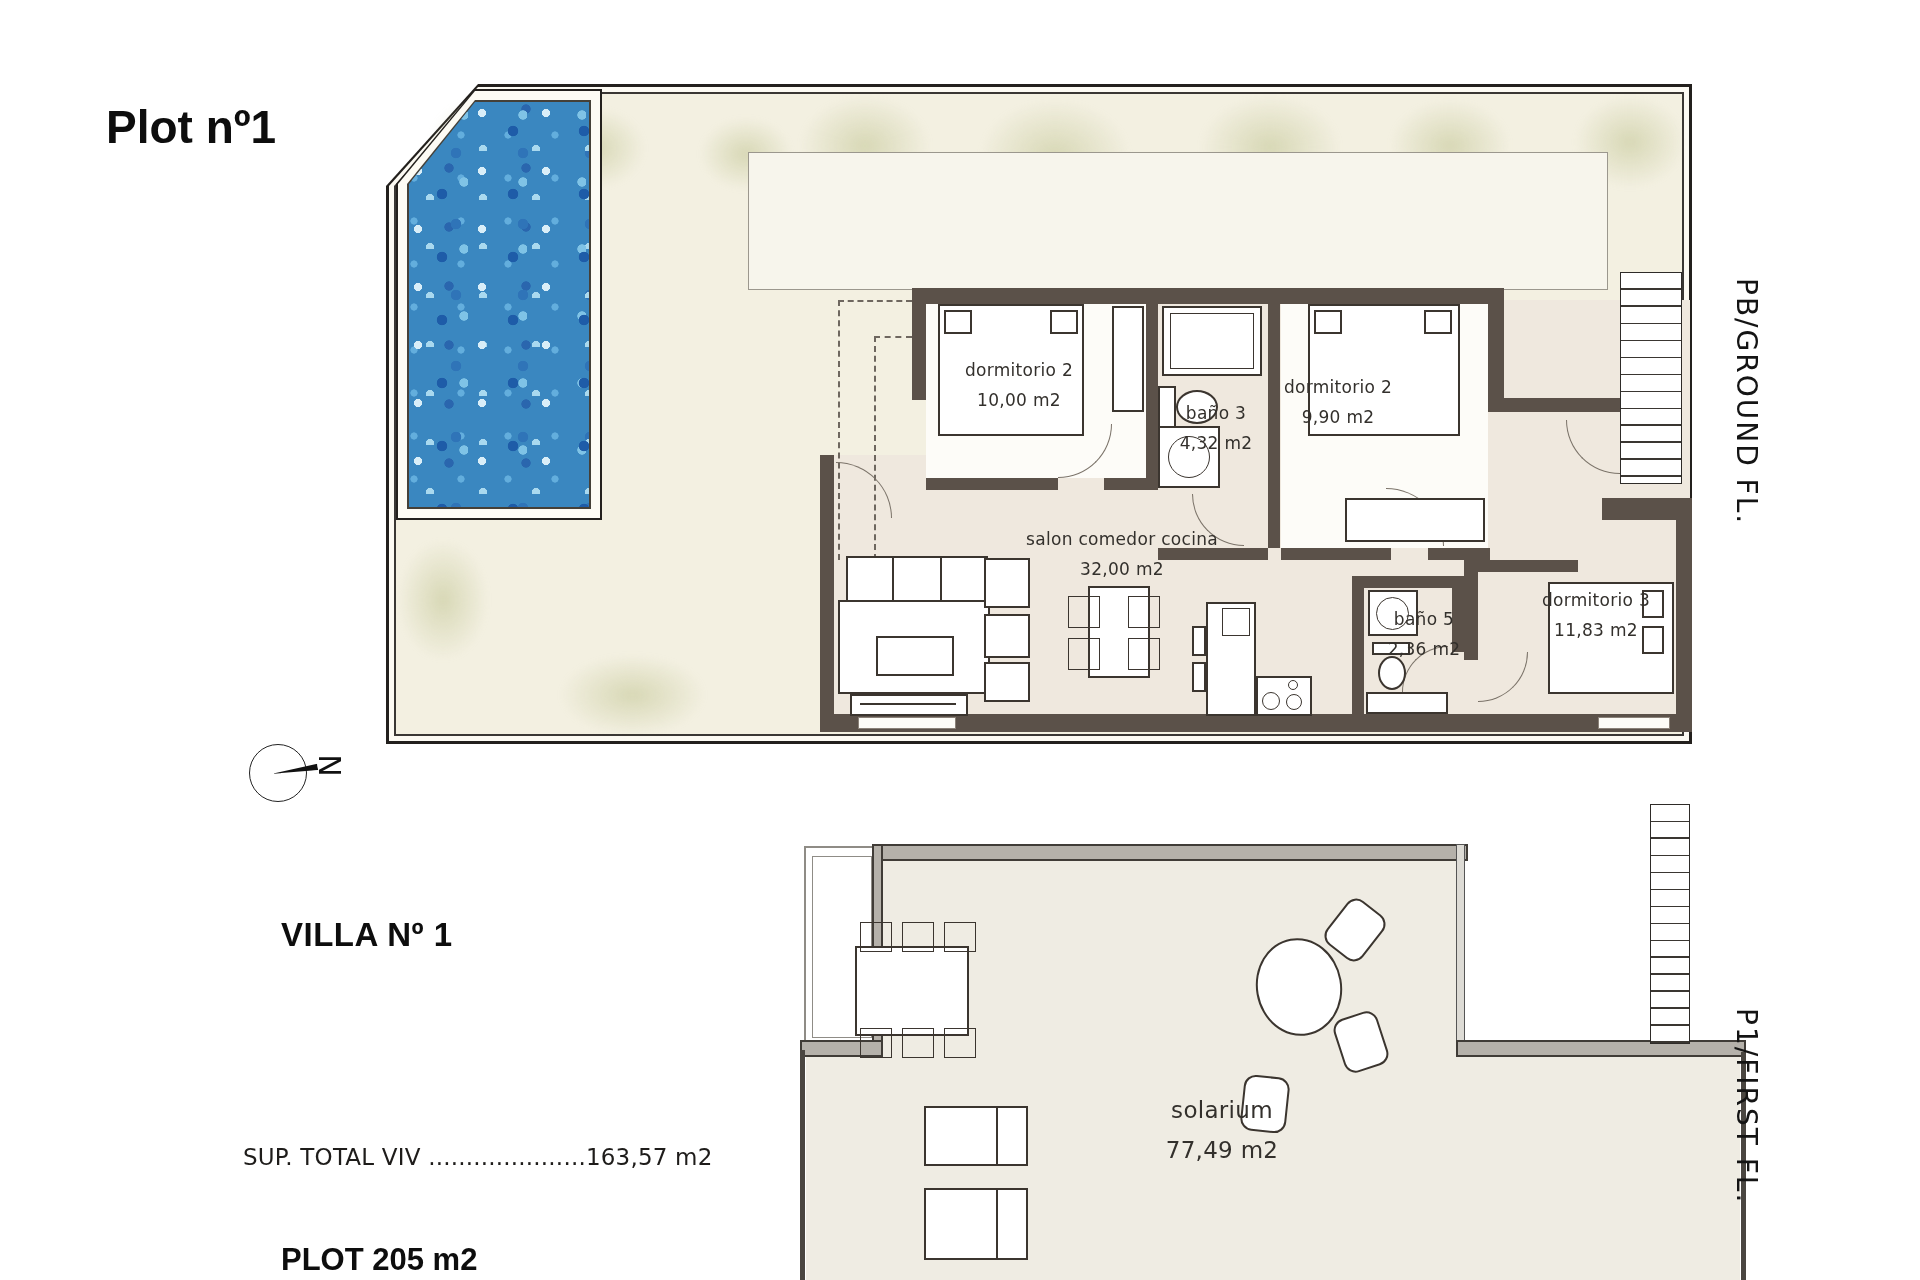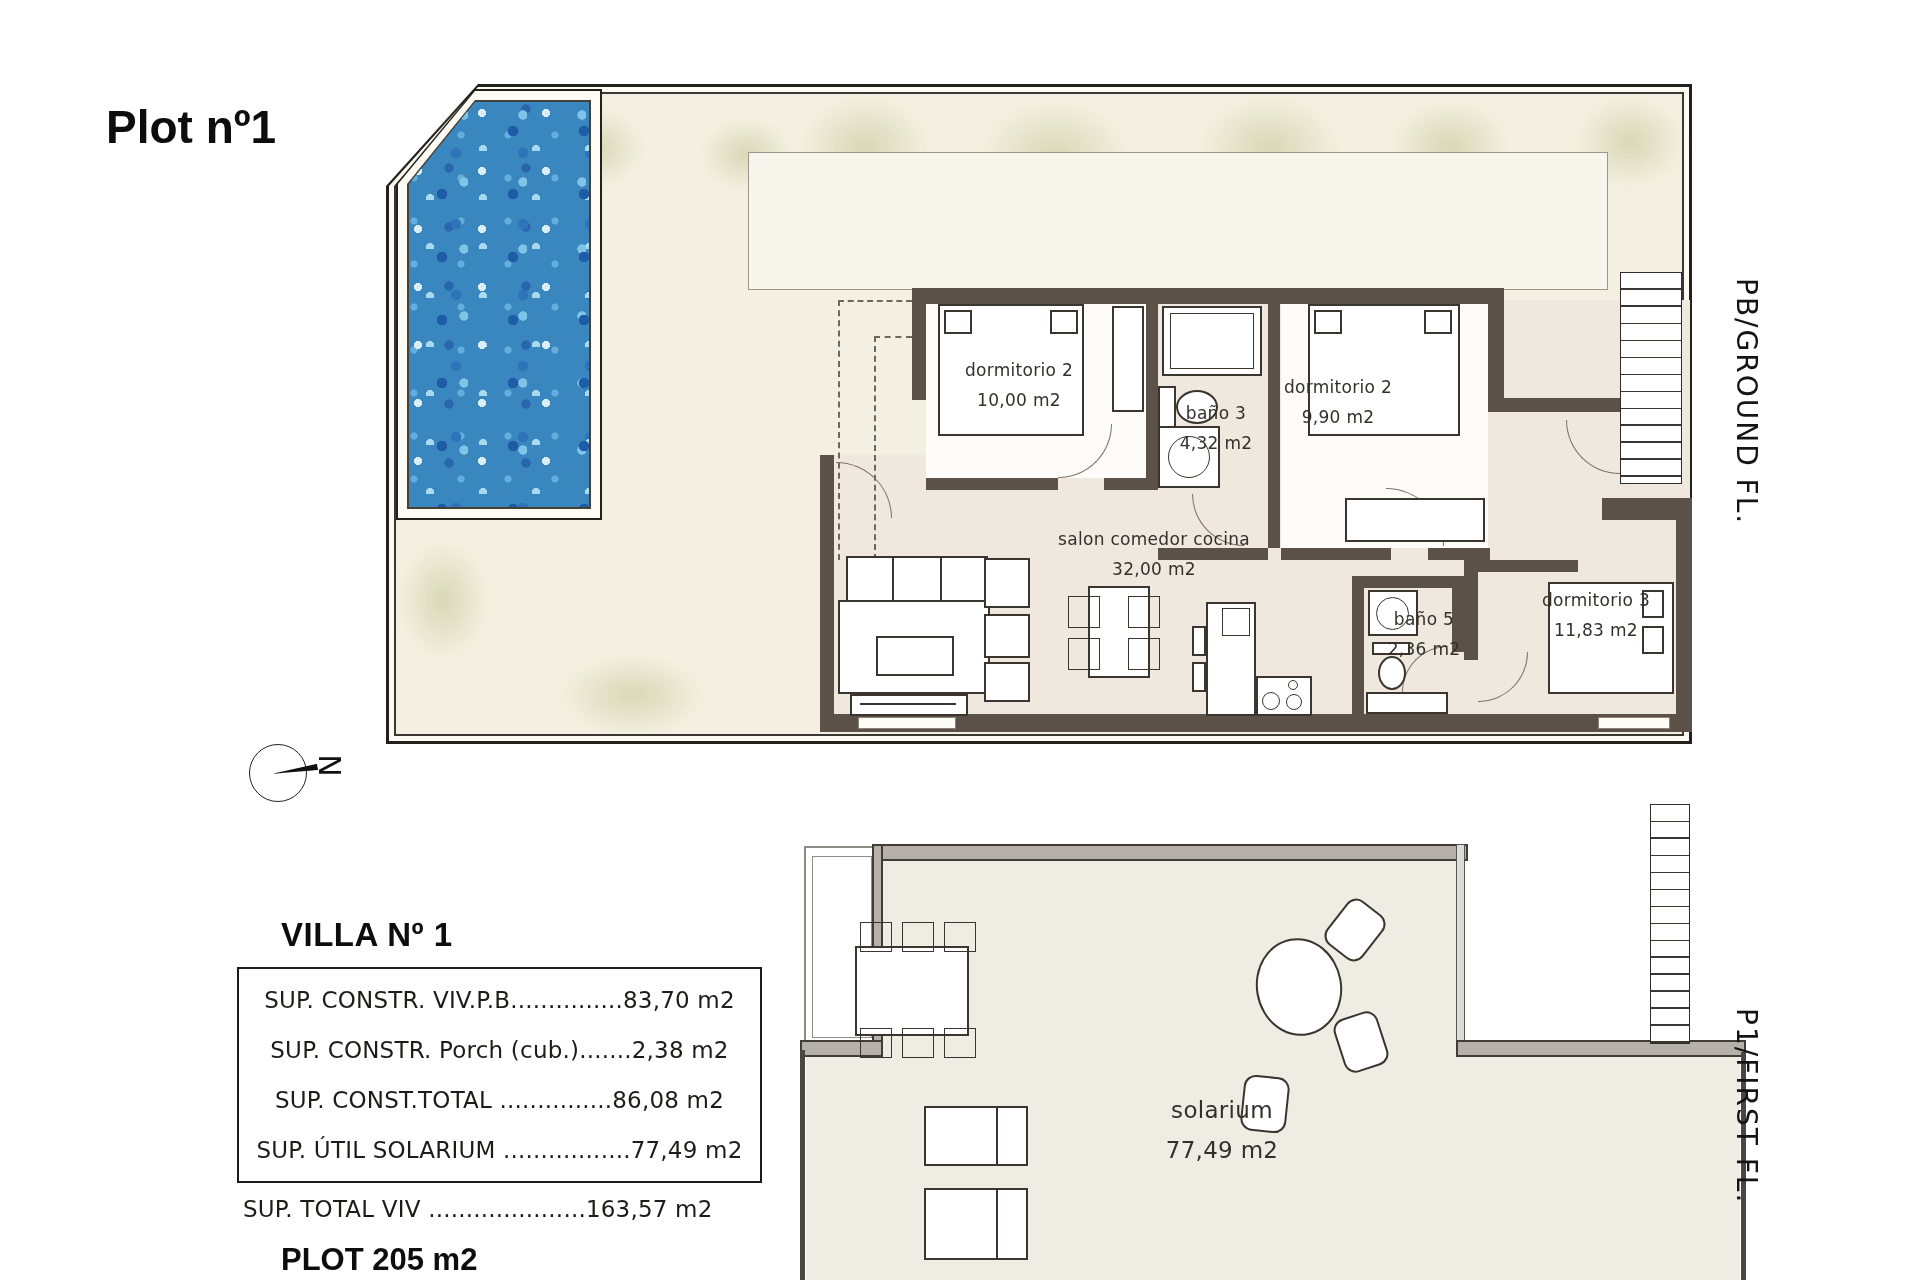--- a/index.html
+++ b/index.html
@@ -184,21 +184,21 @@
       <span>10,00 m2</span>
     </div>
     <div class="room-label" style="left:1216px;top:398px;">
       <span>baño 3</span><br>
       <span>4,32 m2</span>
     </div>
     <div class="room-label" style="left:1338px;top:372px;">
       <span>dormitorio 2</span><br>
       <span>9,90 m2</span>
     </div>
-    <div class="room-label" style="left:1122px;top:524px;margin-left:32px;">
+    <div class="room-label" style="left:1122px;top:524px;">
       <span>salon comedor cocina</span><br>
       <span>32,00 m2</span>
     </div>
     <div class="room-label" style="left:1424px;top:604px;">
       <span>baño 5</span><br>
       <span>2,36 m2</span>
     </div>
     <div class="room-label" style="left:1596px;top:585px;">
       <span>dormitorio 3</span><br>
       <span>11,83 m2</span>
@@ -250,24 +250,17 @@
       <span>solarium</span><br>
       <span>77,49 m2</span>
     </div>
   </div>
 
   <div class="side-label" style="left:1730px;top:278px;">PB/GROUND FL.</div>
   <div class="side-label" style="left:1730px;top:1008px;">P1/FIRST FL.</div>
 
   <div class="layer">
     <div class="abs bold-head" style="left:281px;top:916px;font-size:33px;letter-spacing:.5px;">VILLA Nº 1</div>
-    <div class="abs" style="left:237px;top:967px;width:525px;height:216px;border:2.5px solid #1c1c1c;
-                display:flex;flex-direction:column;justify-content:space-around;align-items:center;padding:6px 0;">
-      <div class="summary-row">SUP. CONSTR. VIV.P.B...............83,70 m2</div>
-      <div class="summary-row">SUP. CONSTR. Porch (cub.).......2,38 m2</div>
-      <div class="summary-row">SUP. CONST.TOTAL ...............86,08 m2</div>
-      <div class="summary-row">SUP. ÚTIL SOLARIUM .................77,49 m2</div>
-    </div>
-    <div class="abs summary-row" style="left:243px;top:1196px;">SUP. TOTAL VIV .....................163,57 m2</div>
+    <div class="abs summary-row" style="left:243px;top:1144px;">SUP. TOTAL VIV .....................163,57 m2</div>
     <div class="abs bold-head" style="left:281px;top:1242px;font-size:31px;">PLOT 205 m2</div>
   </div>
 
 </div>
 
 </body></html>

